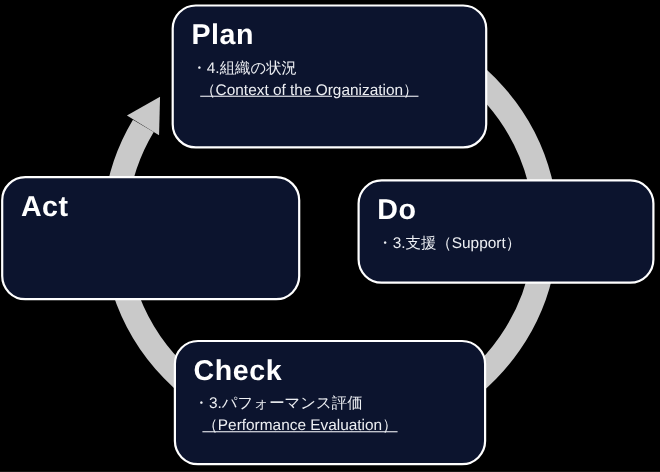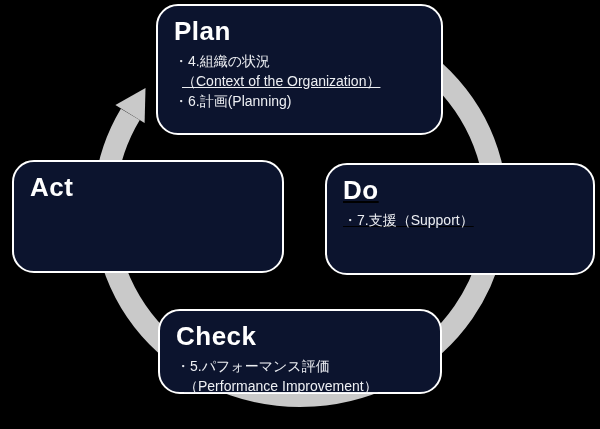--- a/index.html
+++ b/index.html
@@ -20,23 +20,23 @@
   .box {
     position: absolute;
     z-index: 1;
     box-sizing: border-box;
     background: var(--box-fill, #0c142e);
     border: 2.5px solid var(--box-border, #fff);
     border-radius: 22px;
     padding: 9px 20px 8px 16px;
   }
   .box-plan  { left: 156px; top: 4px;   width: 287px; height: 131px; }
-  .box-do    { left: 325px; top: 163px; width: 270px; height: 112px; text-decoration: underline; }
-  .box-act   { left: 12px;   top: 160px; width: 272px; height: 113px; }
-  .box-check { left: 158px; top: 309px; width: 284px; height: 85px; }
+  .box-do    { left: 325px; top: 163px; width: 270px; height: 95px; }
+  .box-act   { left: 1px;   top: 160px; width: 272px; height: 113px; }
+  .box-check { left: 158px; top: 309px; width: 284px; height: 114px; }
   .box-title {
     color: var(--title-text, #fff);
     font-size: 26px;
     font-weight: 700;
     line-height: 33px;
     letter-spacing: 0.5px;
   }
   .box-body { margin-top: 3px; }
   .line {
     color: var(--body-text, #edeff3);
@@ -54,36 +54,35 @@
   <svg class="cycle-svg" viewBox="0 0 600 429" xmlns="http://www.w3.org/2000/svg">
     <path d="M 300 20 A 196 188 0 1 1 130.3 114.4" fill="none" stroke-width="22" stroke="#c9c9c9"></path>
     <polygon points="145.5,88 144.6,123 115.4,105" fill="#c9c9c9"></polygon>
   </svg>
 
   <div class="box box-plan">
     <div class="box-title">Plan</div>
     <div class="box-body">
       <div class="line">・4.組織の状況</div>
       <div class="line cont">（Context of the Organization）</div>
-      <div class="line">・6.計画(Planning)</div>
     </div>
   </div>
 
   <div class="box box-do">
     <div class="box-title">Do</div>
     <div class="box-body">
-      <div class="line">・7.支援（Support）</div>
+      <div class="line">・3.支援（Support）</div>
     </div>
   </div>
 
   <div class="box box-act">
     <div class="box-title">Act</div>
   </div>
 
   <div class="box box-check">
     <div class="box-title">Check</div>
     <div class="box-body">
-      <div class="line">・5.パフォーマンス評価</div>
-      <div class="line cont">（Performance Improvement）</div>
+      <div class="line">・3.パフォーマンス評価</div>
+      <div class="line cont">（Performance Evaluation）</div>
     </div>
   </div>
 
 </div>
 
 </body></html>

